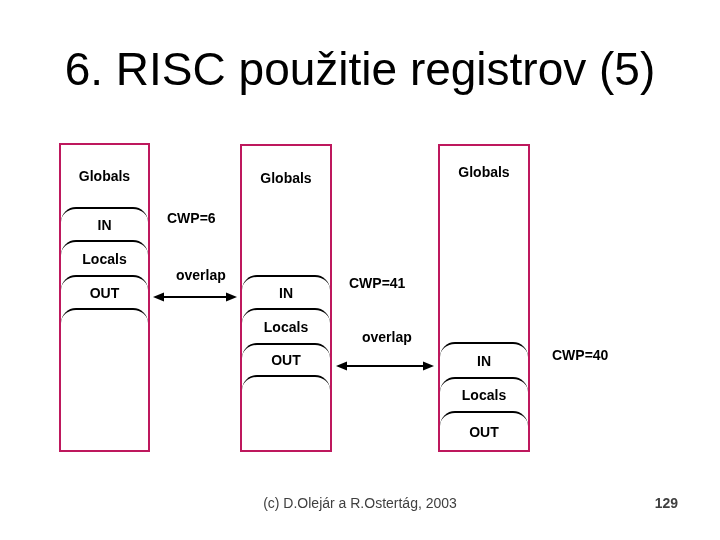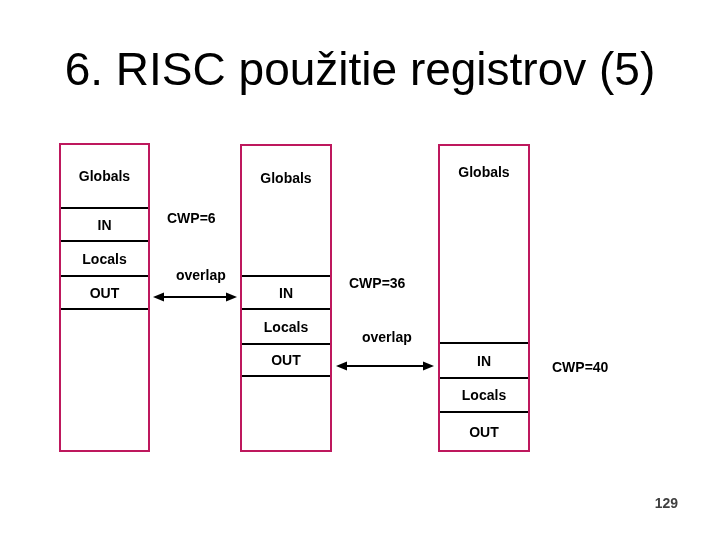--- a/index.html
+++ b/index.html
@@ -31,21 +31,21 @@
   .sec {
     box-sizing: border-box;
     display: flex;
     align-items: center;
     justify-content: center;
     font-size: 14px;
     font-weight: 700;
     color: #000000;
     overflow: hidden;
   }
-  .sec + .sec { border-top: 2px solid #000000; }
+  .sec + .sec { border-top: 2px solid #000000; border-radius: 15px; }
   .sec.top-align { align-items: flex-start; }
   .sec.grow { flex: 1; }
   #win1 { left: 59px;  top: 143px; width: 91px; height: 309px; }
   #win1 .s-globals { height: 62px; }
   #win1 .s-in     { height: 33px; }
   #win1 .s-locals { height: 35px; }
   #win1 .s-out    { height: 33px; }
   #win2 { left: 240px; top: 144px; width: 92px; height: 308px; }
   #win2 .s-globals { height: 129px; padding-top: 24px; }
   #win2 .s-in     { height: 33px; }
@@ -60,21 +60,21 @@
     font-size: 14px;
     line-height: 14px;
     font-weight: 700;
     color: #000000;
     white-space: nowrap;
   }
   #cwp8     { left: 167px; top: 211px; }
   #overlap1 { left: 176px; top: 268px; }
   #cwp24    { left: 349px; top: 276px; }
   #overlap2 { left: 362px; top: 330px; }
-  #cwp40    { left: 552px; top: 348px; margin-top: 12px; }
+  #cwp40    { left: 552px; top: 348px; }
   .arrow { position: absolute; }
   #arrow1 { left: 152px; top: 291px; }
   #arrow2 { left: 335px; top: 360px; }
   .footer-copyright {
     position: absolute;
     left: 0; top: 495px; width: 100%;
     text-align: center;
     font-size: 14px;
     color: #3f3f3f;
   }
@@ -141,32 +141,33 @@
       <div class="sec s-locals">
         <span>Locals</span>
       </div>
       <div class="sec grow">
         <span>OUT</span>
       </div>
     </div>
 
     <div class="ann" id="cwp8">CWP=6</div>
     <div class="ann" id="overlap1">overlap</div>
-    <div class="ann" id="cwp24">CWP=36</div>
+    <div class="ann" id="cwp24">CWP=41</div>
     <div class="ann" id="overlap2">overlap</div>
     <div class="ann" id="cwp40">CWP=40</div>
 
     <svg class="arrow" id="arrow1" width="86" height="12" viewBox="0 0 86 12">
       <line x1="9" y1="6" x2="77" y2="6" stroke="#000000" stroke-width="2"></line>
       <polygon points="1,6 12,1.5 12,10.5" fill="#000000"></polygon>
       <polygon points="85,6 74,1.5 74,10.5" fill="#000000"></polygon>
     </svg>
     <svg class="arrow" id="arrow2" width="100" height="12" viewBox="0 0 100 12">
       <line x1="9" y1="6" x2="91" y2="6" stroke="#000000" stroke-width="2"></line>
       <polygon points="1,6 12,1.5 12,10.5" fill="#000000"></polygon>
       <polygon points="99,6 88,1.5 88,10.5" fill="#000000"></polygon>
     </svg>
 
   </div>
 
+  <div class="footer-copyright">(c) D.Olejár a R.Ostertág, 2003</div>
   <div class="page-number">129</div>
 
 </div>
 
 </body></html>

